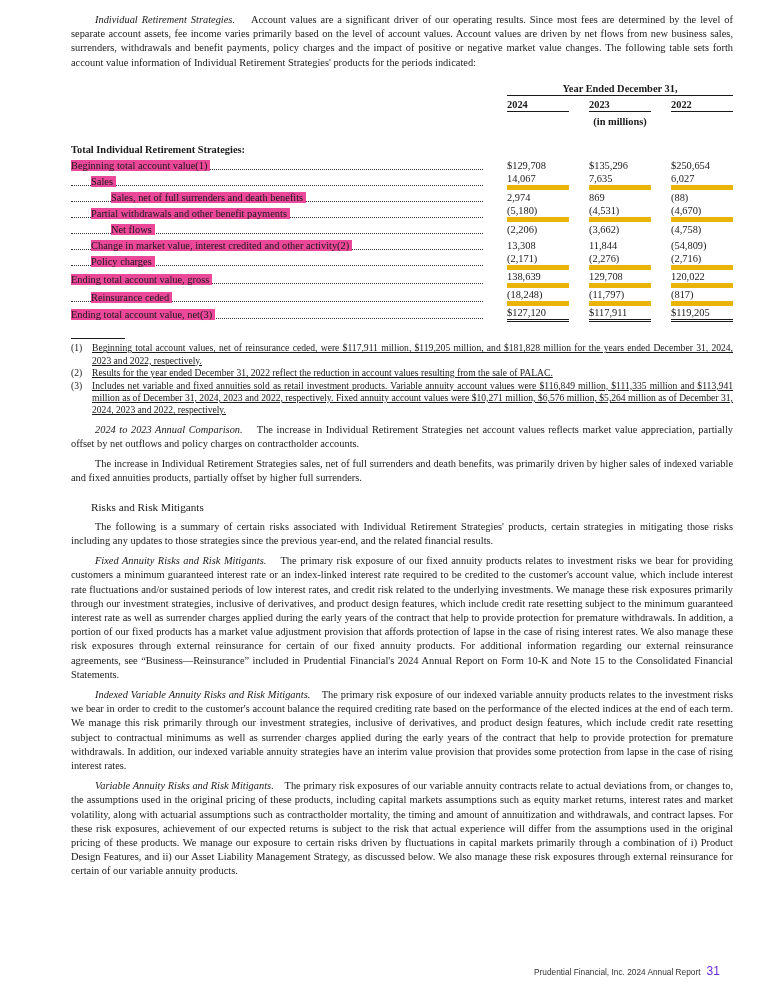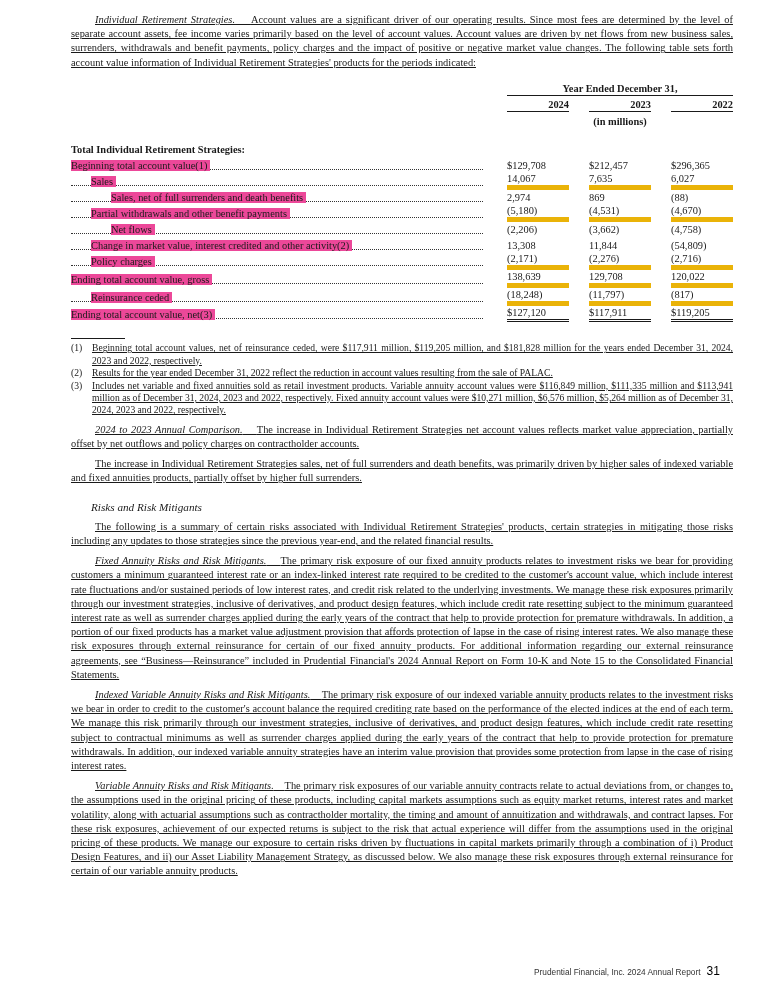--- a/index.html
+++ b/index.html
@@ -7,57 +7,57 @@
     body {
       font-family: "Liberation Serif", serif;
       color: #1a1a1a;
       font-size: 10.4px;
       line-height: 14.2px;
       position: relative;
       overflow: hidden;
     }
     .page { position: absolute; left: 71px; top: 13px; width: 662px; }
     p { text-align: justify; }
-    .indent { text-indent: 24px; text-decoration: underline; }
+    .indent { text-indent: 24px; }
     .it { font-style: italic; }
     .mt6 { margin-top: 6px; }
 
     
     .tbl { width: 662px; margin-top: 10px; border-collapse: collapse; }
     .tbl td { padding: 0; height: 16px; vertical-align: bottom; line-height: 13px; }
     .tbl .lbl { position: relative; overflow: hidden; white-space: nowrap; }
     .tbl .lbl .txt { background: #ec4899; padding-right: 3px; position: relative; z-index: 1; }
     .tbl .lbl .dots {
       position: absolute; left: 0; right: 4px; bottom: 2px;
       border-bottom: 1.4px dotted #333; height: 0;
     }
     .num { width: 62px; text-align: left; white-space: nowrap; }
     .gap { width: 20px; }
     .l1 { padding-left: 20px !important; }
     .l2 { padding-left: 40px !important; }
     .bt { border-top: 5px solid #eab308; }
     .dbl { border-bottom: 3px double #1a1a1a; }
     .hdr-year { text-align: center; font-weight: bold; border-bottom: 1px solid #1a1a1a; }
-    .hdr-col { text-align: right; font-weight: bold; border-bottom: 1px solid #1a1a1a; }
+    .hdr-col { text-align: left; font-weight: bold; border-bottom: 1px solid #1a1a1a; }
     .hdr-unit { text-align: center; font-weight: bold; }
     .sect { font-weight: bold; }
 
     .rule { width: 54px; border-top: 1px solid #1a1a1a; margin-top: 16px; margin-bottom: 3px; }
     .fn { display: flex; font-size: 9.6px; line-height: 12.4px; text-align: justify; }
     .fn .fn-num { width: 21px; flex: none; }
     .fn .fn-text { flex: 1; text-decoration: underline; }
 
-    .heading { font-style: italic; font-size: 11.2px; margin-top: 14px; margin-left: 20px; }
+    .heading { font-size: 11.2px; margin-top: 14px; margin-left: 20px; }
 
     .footer {
       position: absolute; top: 964px; left: 534px;
       font-family: "Liberation Sans", sans-serif; font-size: 8.3px; color: #333;
       white-space: nowrap;
     }
-    .footer .pg { font-size: 12px; margin-left: 6px; color: #000000; }
+    .footer .pg { font-size: 12px; margin-left: 6px; color: #6d28d9; }
   </style>
 </head>
 <body>
 
 <div class="page">
 
   <p class="indent"><span class="it">Individual Retirement Strategies.</span>&nbsp;&nbsp;&nbsp;&nbsp;<span>Account values are a significant driver of our operating results. Since most fees are determined by the level of separate account assets, fee income varies primarily based on the level of account values. Account values are driven by net flows from new business sales, surrenders, withdrawals and benefit payments, policy charges and the impact of positive or negative market value changes. The following table sets forth account value information of Individual Retirement Strategies' products for the periods indicated:</span></p>
 
   <table class="tbl">
     <tbody>
@@ -85,23 +85,23 @@
         </tr>
     <tr>
       <td class="sect">Total Individual Retirement Strategies:</td>
     </tr>
 
     <tr>
       <td class="lbl"><span class="txt">Beginning total account value(1)</span><span class="dots"></span></td>
           <td class="gap"></td>
       <td class="num">$129,708</td>
           <td class="gap"></td>
-      <td class="num">$212,457</td>
-          <td class="gap"></td>
-      <td class="num">$296,365</td>
+      <td class="num">$135,296</td>
+          <td class="gap"></td>
+      <td class="num">$250,654</td>
     </tr>
     <tr>
       <td class="lbl l1"><span class="txt">Sales</span><span class="dots"></span></td>
           <td class="gap"></td>
       <td class="num">14,067</td>
           <td class="gap"></td>
       <td class="num">7,635</td>
           <td class="gap"></td>
       <td class="num">6,027</td>
     </tr>

